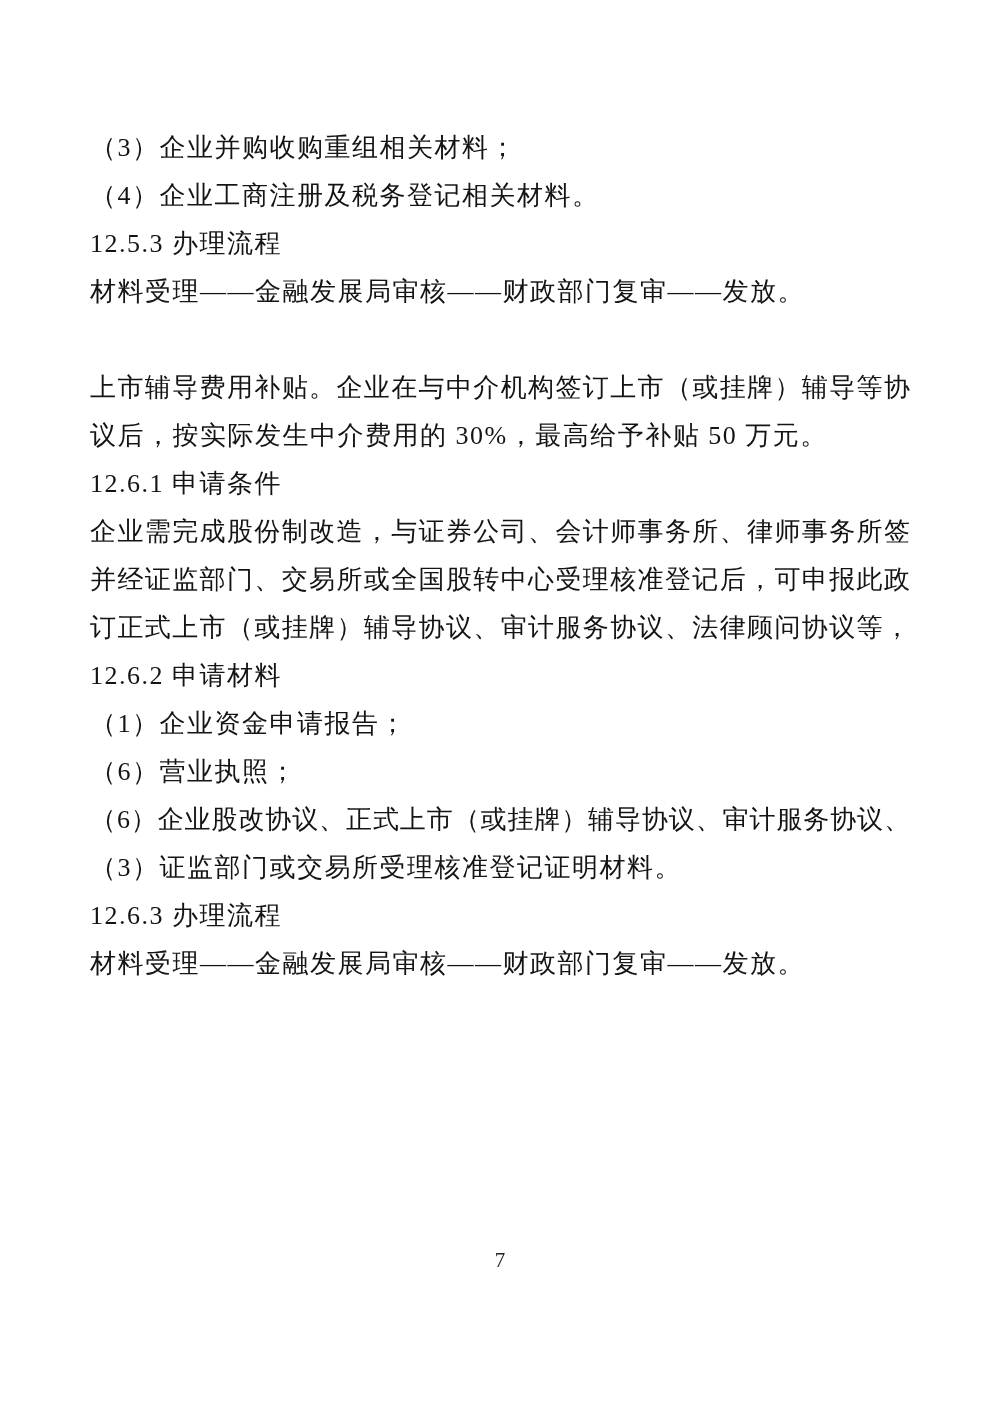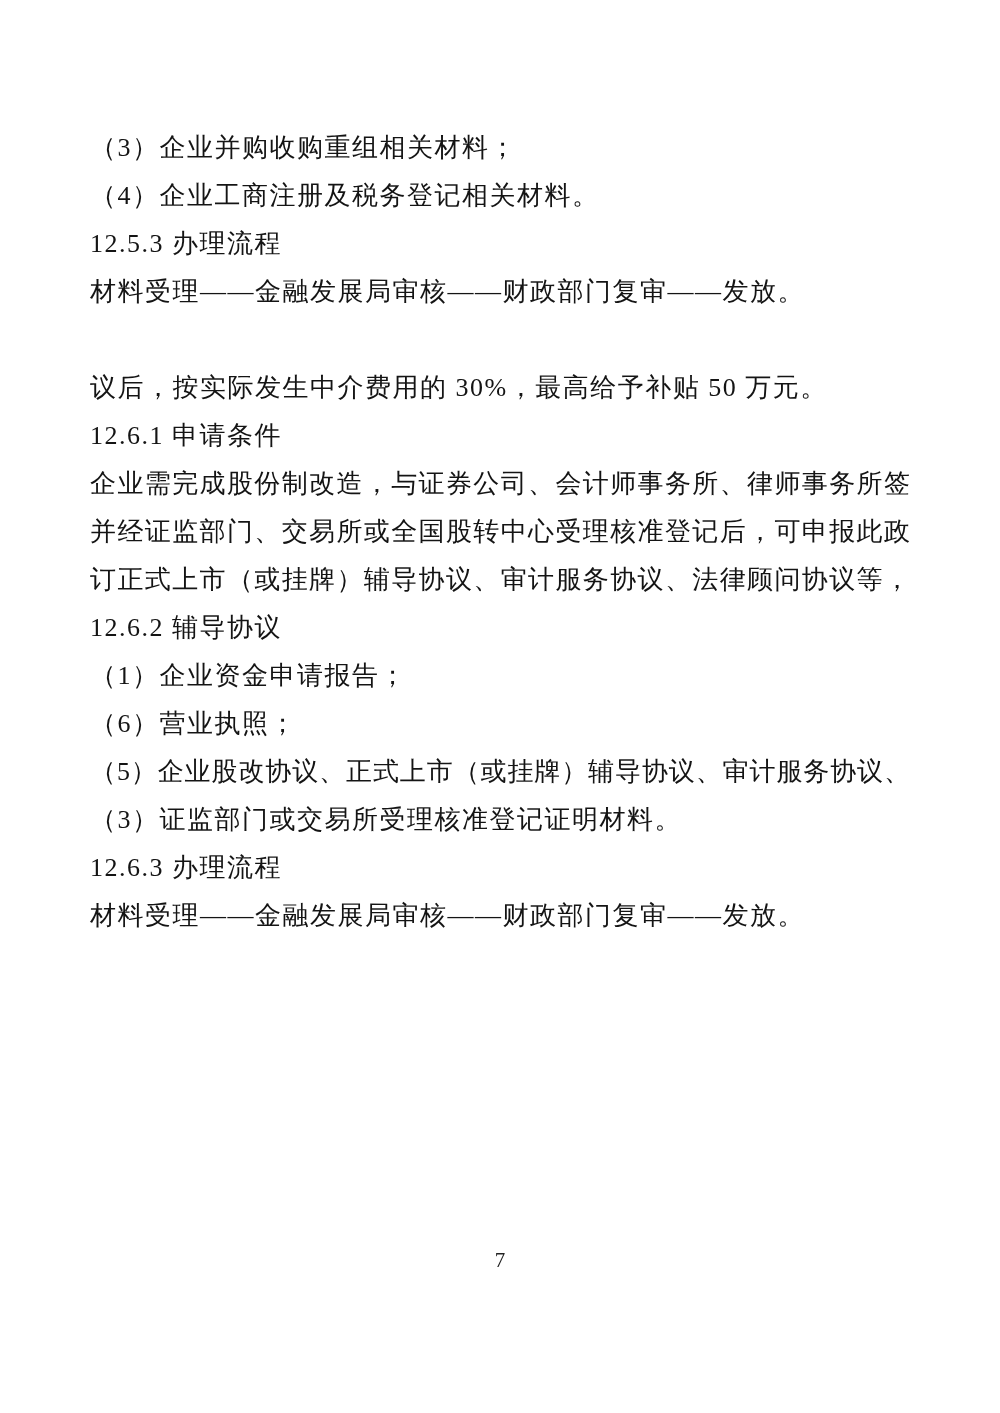--- a/index.html
+++ b/index.html
@@ -58,28 +58,29 @@
 </head>
 <body>
 
 <div class="page">
   <div class="content">
     <div class="line">（3）企业并购收购重组相关材料；</div>
     <div class="line">（4）企业工商注册及税务登记相关材料。</div>
     <div class="line">12.5.3 办理流程</div>
     <div class="line">材料受理——金融发展局审核——财政部门复审——发放。</div>
     <div class="line blank"></div>
+    <div class="line justify">上市辅导费用补贴。企业在与中介机构签订上市（或挂牌）辅导等协</div>
     <div class="line">议后，按实际发生中介费用的 30%，最高给予补贴 50 万元。</div>
     <div class="line">12.6.1 申请条件</div>
     <div class="line justify">企业需完成股份制改造，与证券公司、会计师事务所、律师事务所签</div>
     <div class="line justify">并经证监部门、交易所或全国股转中心受理核准登记后，可申报此政</div>
     <div class="line justify">订正式上市（或挂牌）辅导协议、审计服务协议、法律顾问协议等，</div>
-    <div class="line">12.6.2 辅导协议</div>
+    <div class="line">12.6.2 申请材料</div>
     <div class="line">（1）企业资金申请报告；</div>
     <div class="line">（6）营业执照；</div>
-    <div class="line justify">（5）企业股改协议、正式上市（或挂牌）辅导协议、审计服务协议、</div>
+    <div class="line justify">（6）企业股改协议、正式上市（或挂牌）辅导协议、审计服务协议、</div>
     <div class="line">（3）证监部门或交易所受理核准登记证明材料。</div>
     <div class="line">12.6.3 办理流程</div>
     <div class="line">材料受理——金融发展局审核——财政部门复审——发放。</div>
     <div class="line blank"></div>
   </div>
   <div class="page-number">7</div>
 </div>
 
 </body></html>

